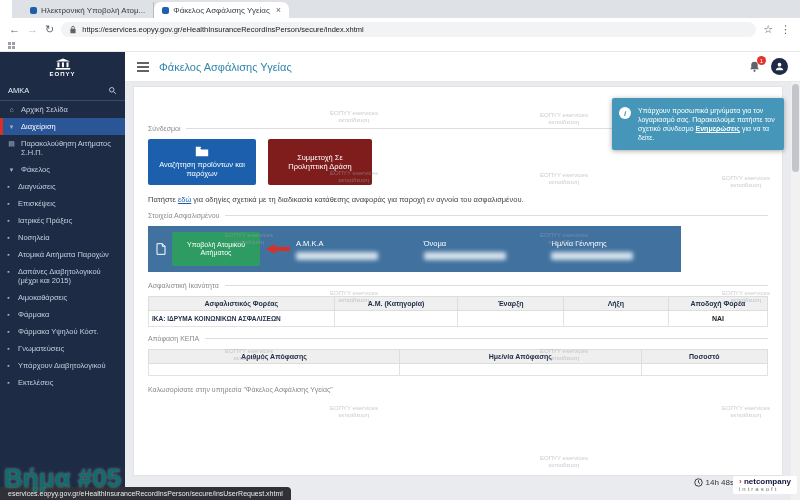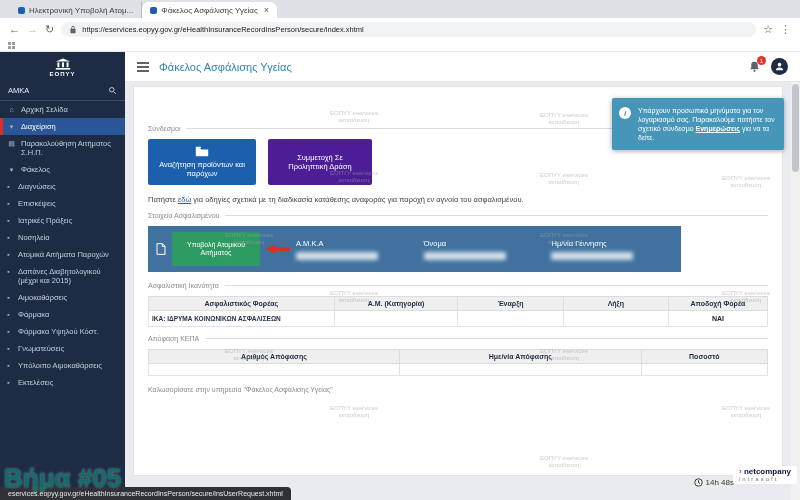--- a/index.html
+++ b/index.html
@@ -2,21 +2,21 @@
 <html><head>
 <meta charset="utf-8">
 <style>
   * { box-sizing: border-box; margin: 0; padding: 0; }
   html,body { width:800px; height:500px; }
   body {
     position:relative; overflow:hidden; background:#fff;
     font-family:"Liberation Sans", sans-serif; color:#222;
   }
   
-  .tabstrip { position:absolute; top:0; left:0; right:0; height:18px; background:#dee1e6;
+  .tabstrip { position:absolute; top:0; left:12px; right:0; height:18px; background:#dee1e6;
     display:flex; align-items:flex-end; padding-left:10px; }
   .tab { height:16px; display:flex; align-items:center; gap:4px; padding:0 8px;
     font-size:8px; color:#3c4043; max-width:160px; white-space:nowrap; overflow:hidden; }
   .tab.inactive { border-right:1px solid #b7babe; }
   .tab.active { background:#fff; border-radius:7px 7px 0 0; }
   .favicon { width:7px; height:7px; border-radius:2px; background:#1c60ad; flex:0 0 auto; }
   .tab-title { overflow:hidden; text-overflow:ellipsis; }
   .tab-close { font-size:9px; color:#5f6368; padding-left:2px; }
   .addressbar { position:absolute; top:18px; left:0; right:0; height:22px; background:#fff;
     display:flex; align-items:center; gap:7px; padding:0 9px; }
@@ -65,21 +65,21 @@
   .scrollbar { position:absolute; top:0; right:0; bottom:0; width:9px; background:#f1f1f1; }
   .scroll-thumb { position:absolute; top:2px; left:1px; width:7px; height:88px; background:#c2c6ca;
     border-radius:4px; }
   .section { display:flex; align-items:center; gap:6px; margin:8px 0 7px; }
   .section-label { font-size:7px; color:#8a8a8a; white-space:nowrap; }
   .section-line { flex:1; border-top:1px solid #ddd; height:0; }
   .linkbtns { display:flex; gap:12px; margin:6px 0 10px; }
   .btn-blue { width:108px; height:46px; background:#1c60ad; color:#fff; font-size:7.5px;
     display:flex; flex-direction:column; align-items:center; justify-content:center; gap:3px;
     text-align:center; border-radius:2px; line-height:9px; padding:2px 6px; cursor:pointer; }
-  .btn-gray { width:104px; height:46px; background:#4c1d95; color:#fff; font-size:7.5px;
+  .btn-gray { width:104px; height:46px; background:#7f1d1d; color:#fff; font-size:7.5px;
     display:flex; align-items:center; justify-content:center; text-align:center;
     border-radius:2px; line-height:9px; padding:2px 10px; cursor:pointer; }
   .instr { font-size:7.5px; color:#444; margin:4px 0 8px; }
   .instr a { color:#1c60ad; text-decoration:underline; cursor:pointer; }
   .banner { height:46px; width:86%; background:#41729f; display:flex; align-items:center;
     gap:6px; padding:0 8px; margin:4px 0 10px; }
   .btn-green { width:88px; min-height:34px; background:#2d9b62; color:#fff; font-size:7px;
     display:flex; align-items:center; justify-content:center; text-align:center;
     line-height:8px; padding:3px 5px; border-radius:2px; cursor:pointer; }
   .red-arrow { display:flex; align-items:center; flex:0 0 auto; }
@@ -104,21 +104,21 @@
   .toast .info { position:absolute; left:7px; top:9px; width:12px; height:12px; border-radius:50%;
     background:#fff; color:#4596b8; font-weight:bold; font-size:8px; display:flex;
     align-items:center; justify-content:center; font-style:italic; }
   .toast b { font-weight:bold; text-decoration:underline; cursor:pointer; }
   
   .statusbar { position:absolute; left:0; bottom:0; background:#2f3136; color:#e8eaed;
     font-size:7px; padding:3px 8px; border-top-right-radius:4px; z-index:60;
     max-width:330px; white-space:nowrap; overflow:hidden; }
   .timer { position:absolute; right:66px; bottom:13px; font-size:8px; color:#333;
     display:flex; align-items:center; gap:3px; z-index:55; }
-  .brand { position:absolute; right:3px; bottom:16px; background:#fff; padding:1px 6px 2px;
+  .brand { position:absolute; right:3px; bottom:6px; background:#fff; padding:1px 6px 2px;
     z-index:55; border-radius:2px; }
   .brand .l1 { font-size:8px; font-weight:bold; color:#12143c; }
   .brand .l1 .chev { color:#d93025; }
   .brand .l2 { font-size:6px; color:#777; letter-spacing:2px; }
   .step-mark { position:absolute; left:4px; bottom:6px; font-size:26px; font-weight:bold;
     color:#0f766e; opacity:.9; z-index:70; text-shadow:0 0 3px rgba(255,255,255,.5); }
   .stamp { position:absolute; font-size:6px; line-height:7px; color:#9aa0a6; opacity:.55;
     filter:blur(.6px); white-space:pre-line; text-align:center; z-index:40; }
   svg { display:block; }
 </style>
@@ -251,21 +251,21 @@
   <div class="sitem sub">
     <span class="sicon">▪</span>
     <span>Φάρμακα Υψηλού Κόστ.</span>
   </div>
   <div class="sitem sub">
     <span class="sicon">▪</span>
     <span>Γνωματεύσεις</span>
   </div>
   <div class="sitem sub">
     <span class="sicon">▪</span>
-    <span>Υπόλοιπο Αιμοκαθάρσεις</span>
+    <span>Υπάρχουν Διαβητολογικού</span>
   </div>
   <div class="sitem sub">
     <span class="sicon">▪</span>
     <span>Εκτελέσεις</span>
   </div>
 </div>
 
 <div class="main">
   <div class="card">
 

